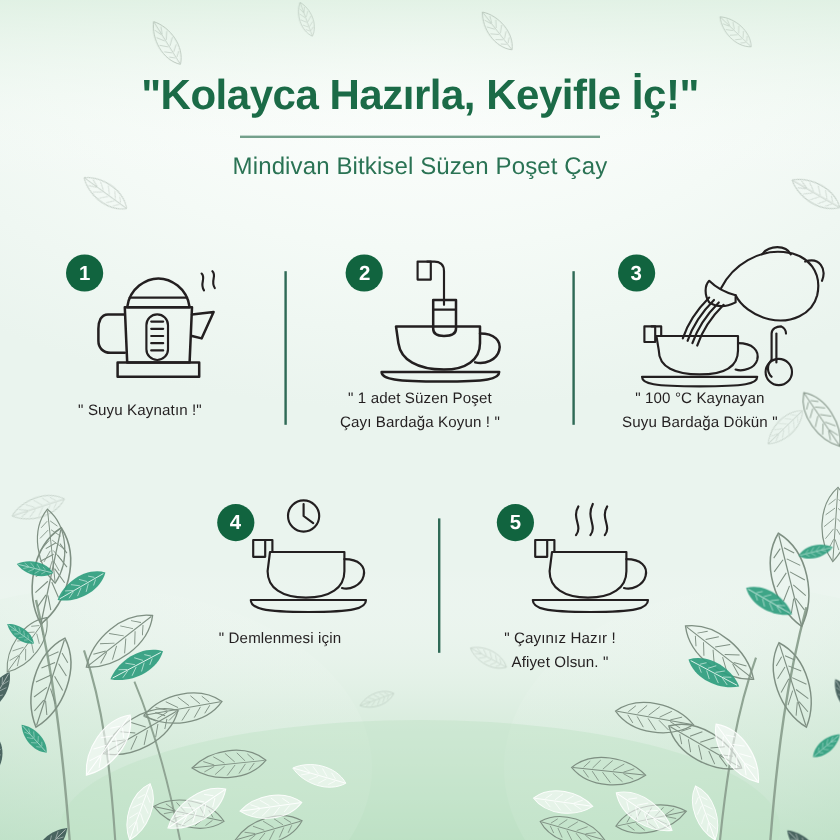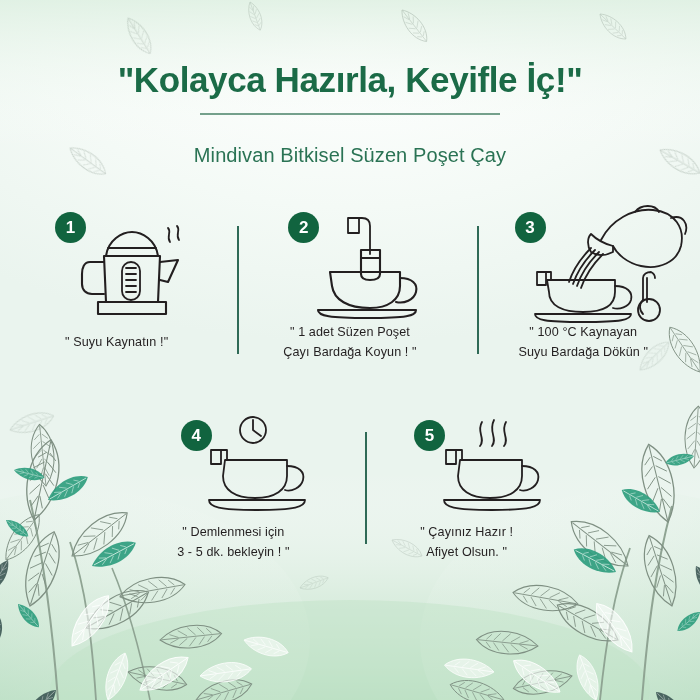--- a/index.html
+++ b/index.html
@@ -21,21 +21,21 @@
   .title{
     margin:0;padding-top:62px;
     font-size:35px;font-weight:bold;letter-spacing:-0.4px;
     color:#1b6b47;line-height:1.05;white-space:nowrap;
   }
   .title-rule{
     width:300px;height:2px;background:#5d8f78;opacity:.85;
     margin:14px auto 0;
   }
   .subtitle{
-    margin:16px;padding-top:13px;
+    margin:0;padding-top:13px;
     font-size:20px;color:#2a7354;font-weight:normal;letter-spacing:.1px;
   }
 
   
   .steps{position:absolute;left:0;top:196px;width:700px;}
   .row{display:flex;position:relative;}
   .row-1{height:190px;}
   .row-2{height:160px;margin-top:24px;justify-content:center;}
   .cell{position:relative;flex:0 0 auto;}
   .row-1 .cell{width:233.3px;}
@@ -328,21 +328,20 @@
           <path class="line-thin" d="M24 46 L 86 46 L 86 62 C 86 76, 74 84, 54 84 C 34 84, 22 76, 22 62 Z"></path>
           <path class="line-thin" d="M86 52 C 98 52, 104 58, 102 66 C 100 74, 90 78, 84 76"></path>
 
           <path class="line-thin" d="M26 46 L 26 36 L 18 36" stroke-width="1.5"></path>
           <rect class="line-thin" x="10" y="36" width="10" height="14" stroke-width="1.5"></rect>
 
           <path class="line-thin" d="M8 86 L 104 86 C 104 93, 94 96, 56 96 C 18 96, 8 93, 8 86 Z"></path>
         </svg>
         <div class="caption">
           <div>" Demlenmesi için</div>
-          <div>3 - 5 dk. bekleyin ! "</div>
         </div>
       </div>
 
       <div class="cell c5">
         <div class="badge">5</div>
         <svg class="art" width="118" height="104" viewBox="0 0 118 104">
 
           <path class="line-thin" d="M44 30 C 50 22, 40 16, 46 6" stroke-width="1.8"></path>
           <path class="line-thin" d="M56 30 C 62 22, 52 16, 58 4" stroke-width="1.8"></path>
           <path class="line-thin" d="M68 30 C 74 22, 64 16, 70 6" stroke-width="1.8"></path>

